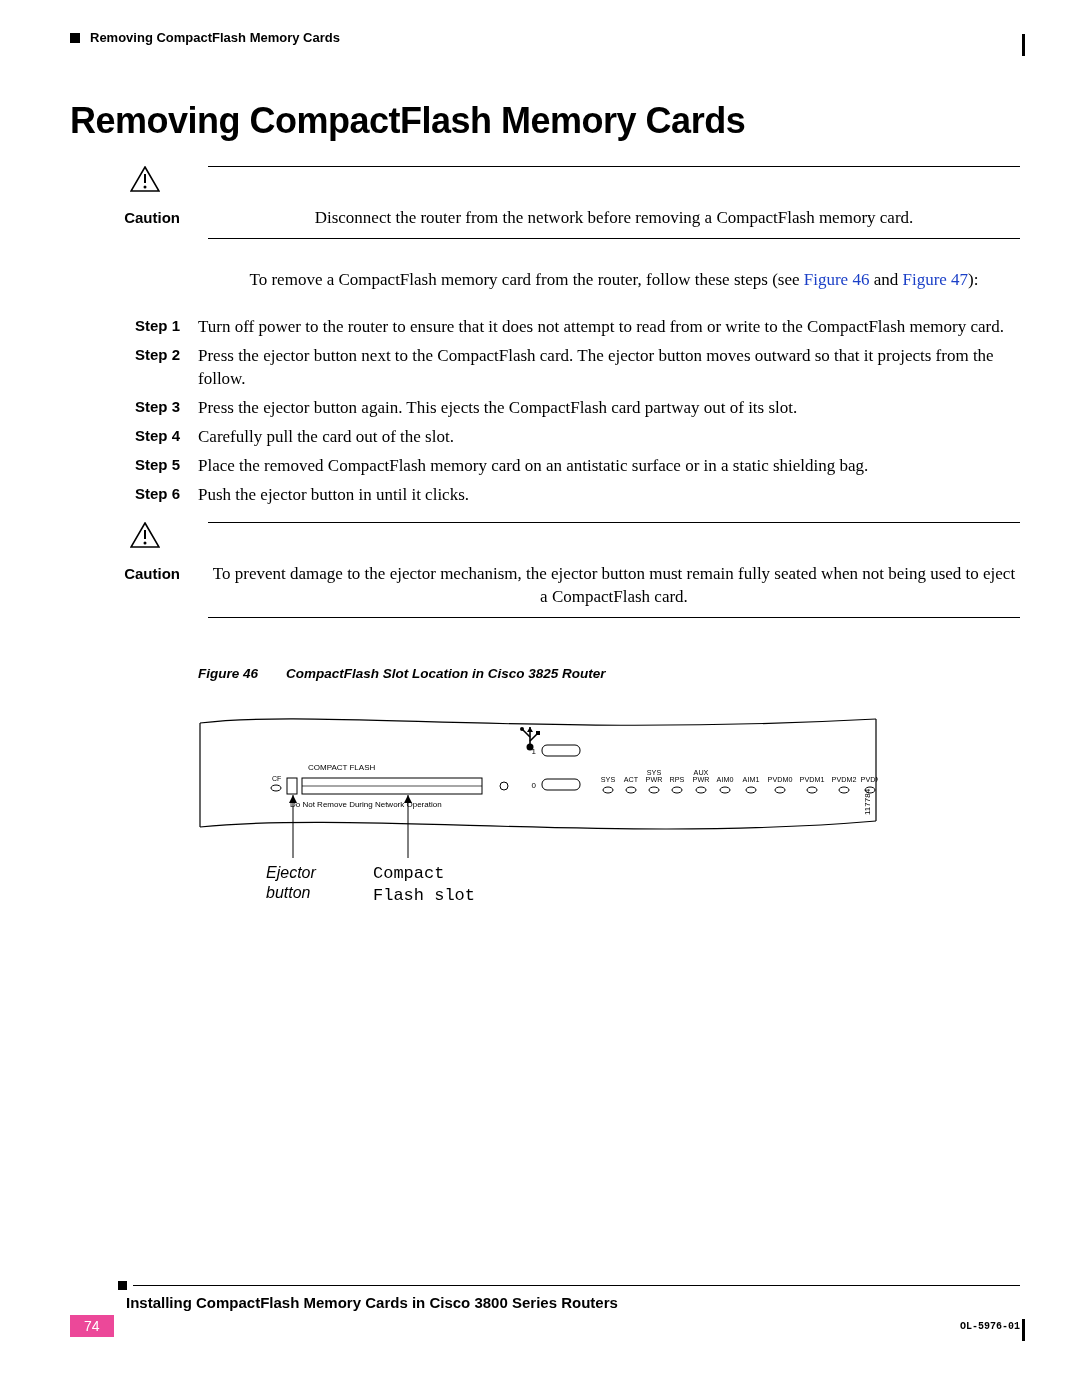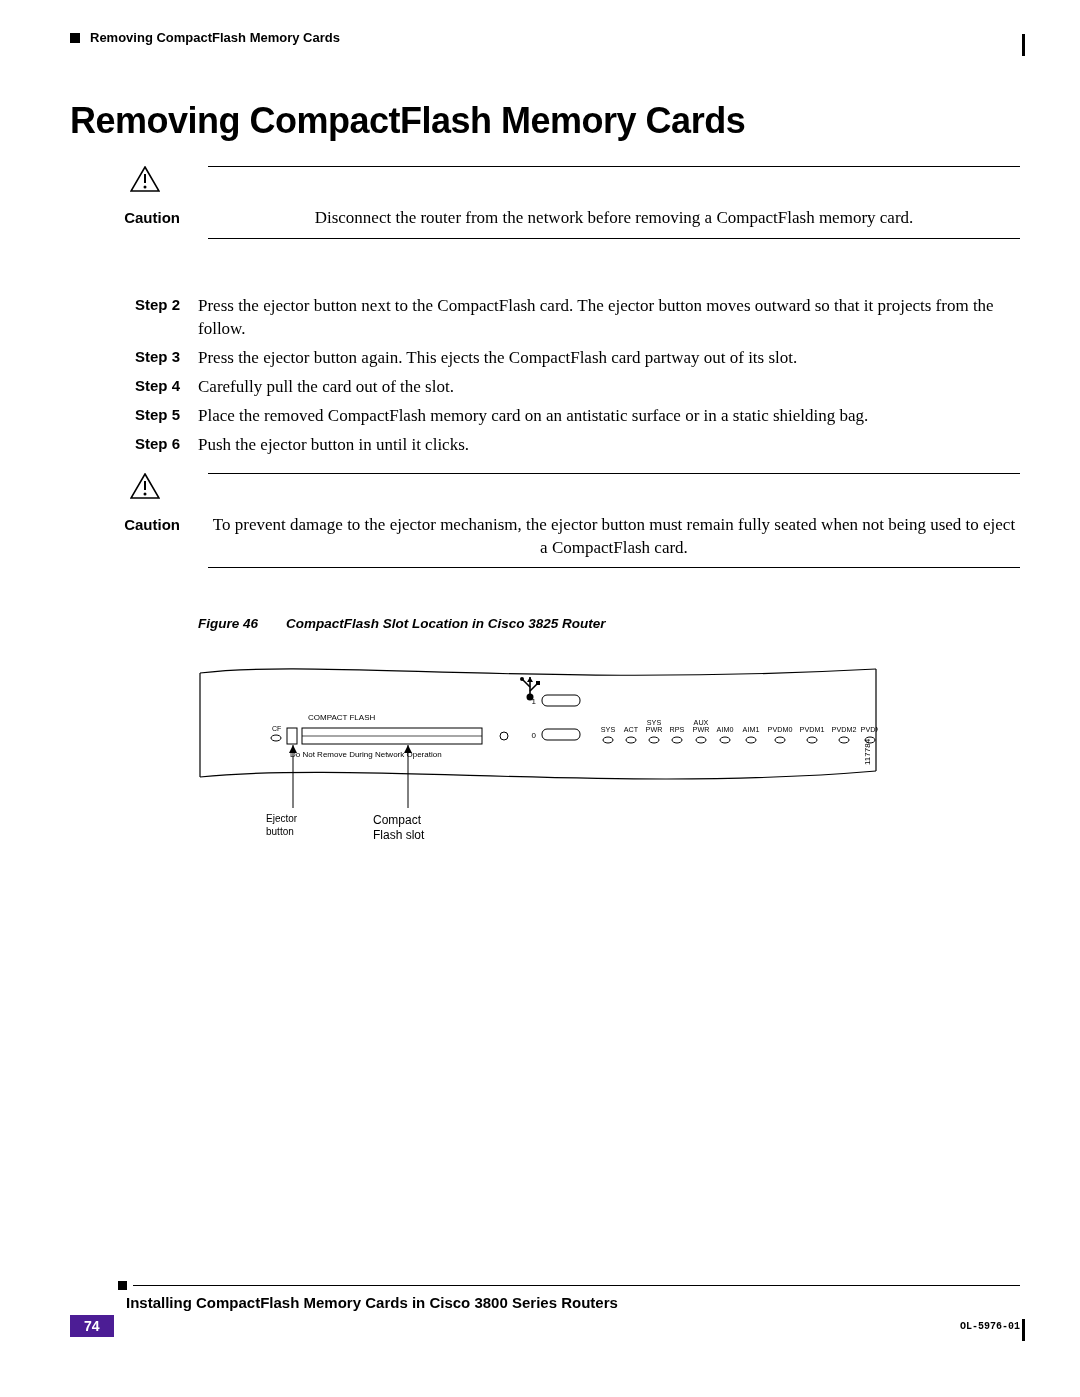--- a/index.html
+++ b/index.html
@@ -146,24 +146,24 @@
     font-size: 15px;
     margin-left: 56px;
     margin-bottom: 4px;
   }
   .footer-bottom {
     display: flex;
     justify-content: space-between;
     align-items: center;
   }
   .page-badge {
-    background: #4c1d95;
+    background: #ec4899;
     color: #fff;
     font-family: Arial, Helvetica, sans-serif;
-    font-weight: bold;
+    font-weight: normal;
     font-size: 14px;
     padding: 3px 14px;
   }
   .doc-id {
     font-family: Liberation Mono, monospace;
     font-weight: bold;
     font-size: 10px;
   }
   .crop-bot {
     position: absolute;
@@ -212,24 +212,31 @@
     <div class="label-col"></div>
     <div class="content-col">
         <hr class="hr">
       </div>
   </div>
 
   <div class="spacer"></div>
 
   <div class="block">
     <div class="label-col"></div>
+    <div class="content-col">
+      <span>To remove a CompactFlash memory card from the router, follow these steps (see </span><span class="link">Figure 46</span><span> and </span><span class="link">Figure 47</span><span>):</span>
+    </div>
   </div>
 
   <div class="spacer"></div>
 
+  <div class="step-row">
+    <div class="step-label">Step 1</div>
+    <div class="step-text">Turn off power to the router to ensure that it does not attempt to read from or write to the CompactFlash memory card.</div>
+  </div>
   <div class="step-row">
     <div class="step-label">Step 2</div>
     <div class="step-text">Press the ejector button next to the CompactFlash card. The ejector button moves outward so that it projects from the follow.</div>
   </div>
   <div class="step-row">
     <div class="step-label">Step 3</div>
     <div class="step-text">Press the ejector button again. This ejects the CompactFlash card partway out of its slot.</div>
   </div>
   <div class="step-row">
     <div class="step-label">Step 4</div>
@@ -344,22 +351,22 @@
         <ellipse cx="672" cy="87" rx="5" ry="3"></ellipse>
       </g>
 
       <text x="672" y="112" font-size="8" transform="rotate(-90 672 112)">117784</text>
 
       <line x1="95" y1="92" x2="95" y2="155" stroke="#000"></line>
       <polygon points="95,92 91,100 99,100" fill="#000"></polygon>
       <line x1="210" y1="92" x2="210" y2="155" stroke="#000"></line>
       <polygon points="210,92 206,100 214,100" fill="#000"></polygon>
     </svg>
-    <div style="position:absolute; left:68px; top:160px; font-size:10px; line-height:1.25;">Ejector<br>button</div>
-    <div style="position:absolute; left:175px; top:160px; font-size:12px; line-height:1.25;">Compact<br>Flash slot</div>
+    <div style="position:absolute; left:68px; top:160px; font-size:16px; line-height:1.25;font-style:italic;">Ejector<br>button</div>
+    <div style="position:absolute; left:175px; top:160px; font-size:17px; line-height:1.25;font-family:Liberation Mono, monospace;">Compact<br>Flash slot</div>
   </div>
 
 </div>
 
 <div class="footer">
   <div class="footer-rule">
     <div style="width:42px"></div>
     <div class="fr-marker"></div>
     <div class="fr-line"></div>
   </div>

